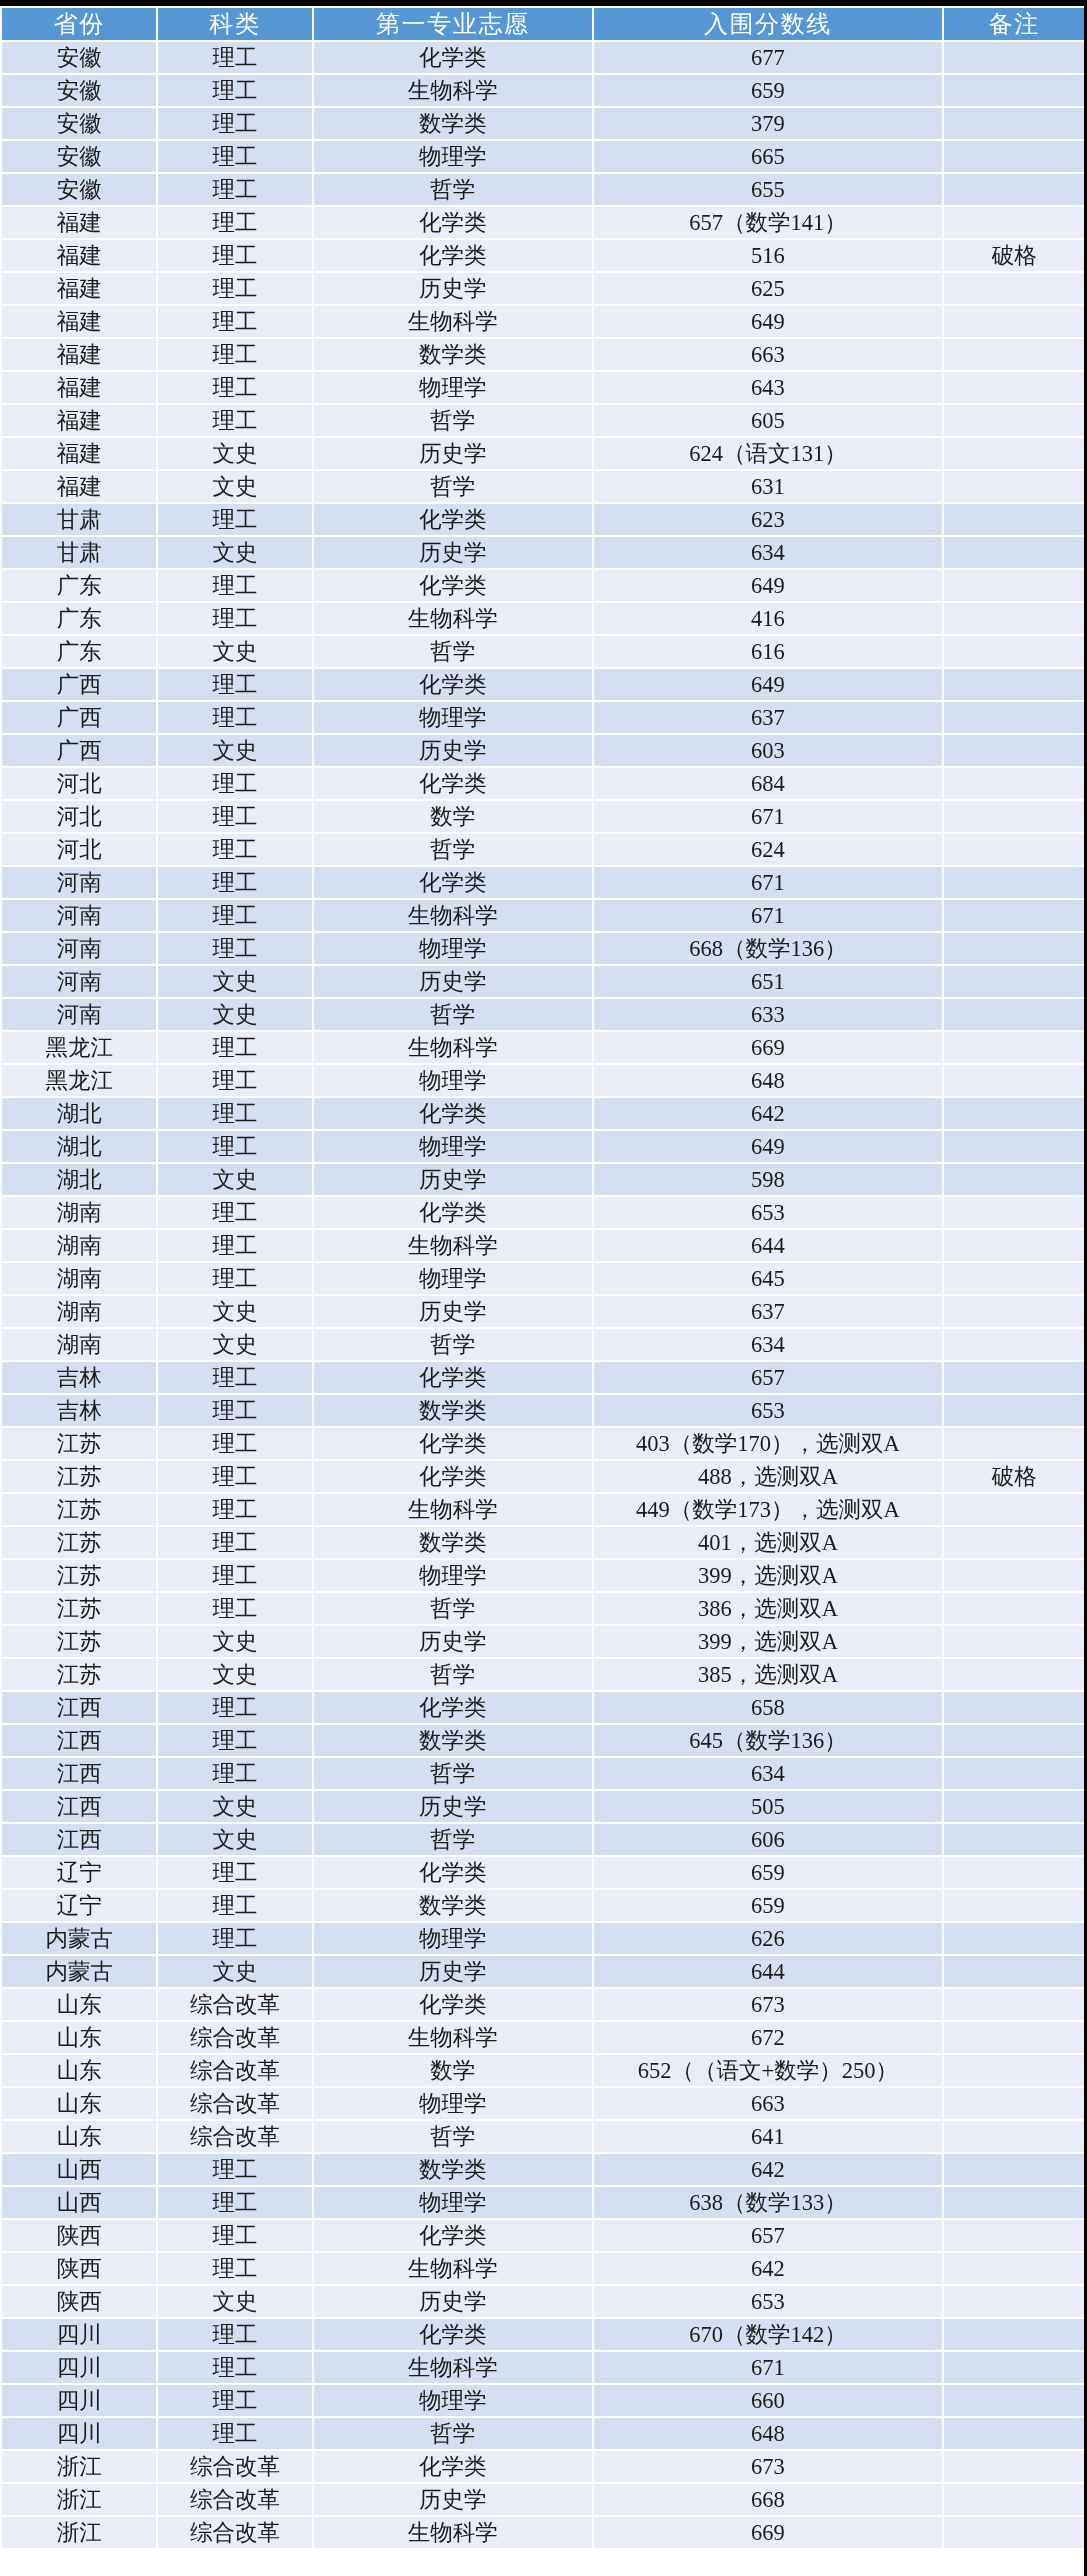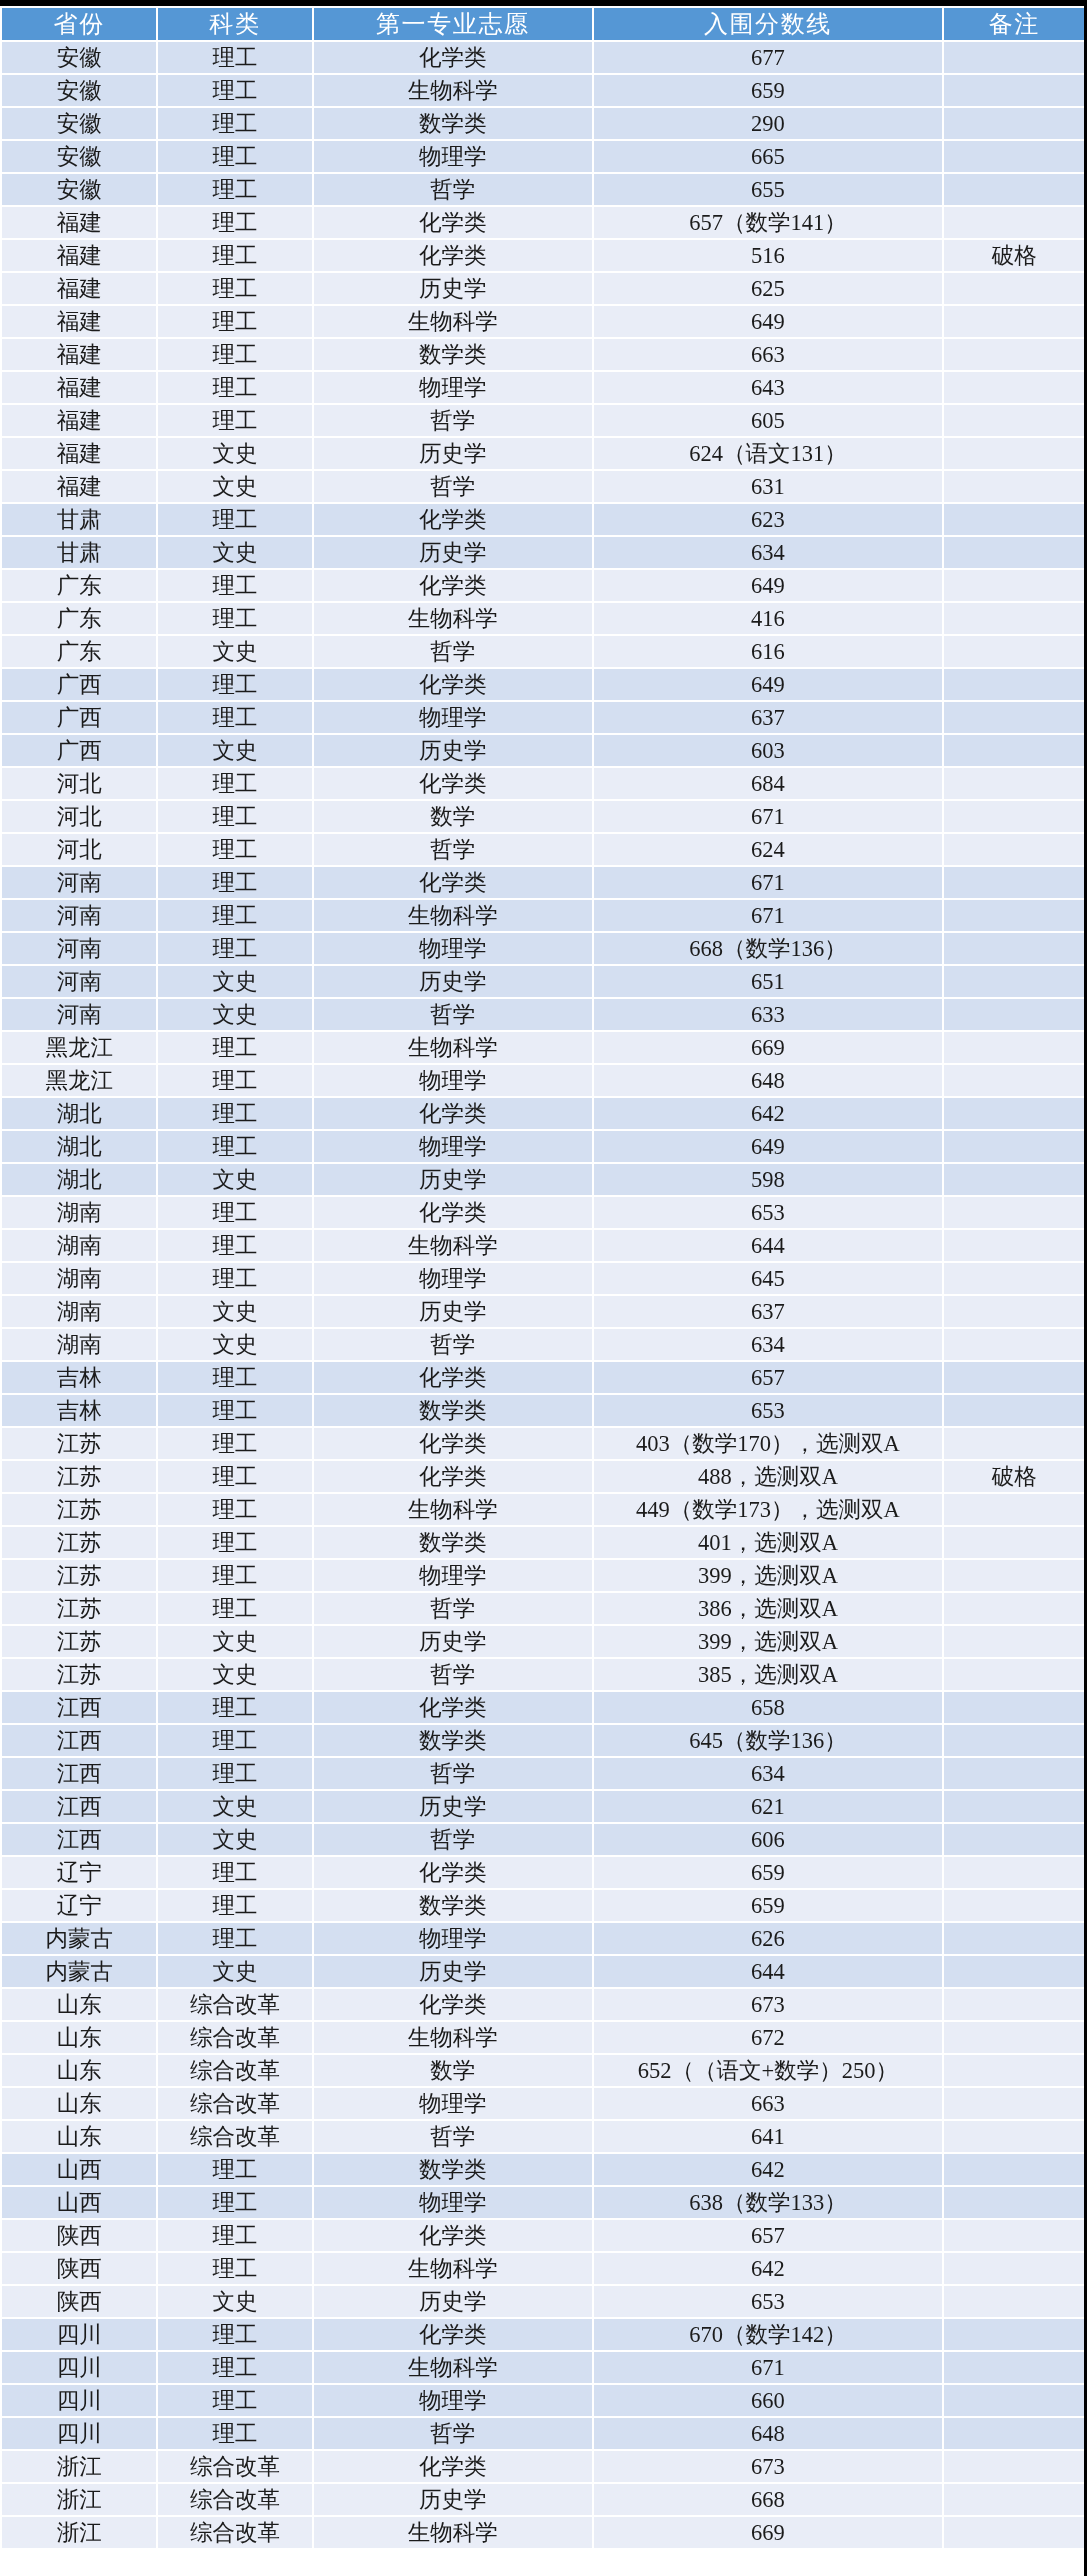--- a/index.html
+++ b/index.html
@@ -93,21 +93,21 @@
           <td>安徽</td>
           <td>理工</td>
           <td>生物科学</td>
           <td>659</td>
           <td></td>
         </tr>
         <tr class="band-dark">
           <td>安徽</td>
           <td>理工</td>
           <td>数学类</td>
-          <td>290</td>
+          <td>379</td>
           <td></td>
         </tr>
         <tr class="band-dark">
           <td>安徽</td>
           <td>理工</td>
           <td>物理学</td>
           <td>665</td>
           <td></td>
         </tr>
         <tr class="band-dark">
@@ -450,21 +450,21 @@
           <td>江西</td>
           <td>理工</td>
           <td>哲学</td>
           <td>634</td>
           <td></td>
         </tr>
         <tr class="band-dark">
           <td>江西</td>
           <td>文史</td>
           <td>历史学</td>
-          <td>621</td>
+          <td>505</td>
           <td></td>
         </tr>
         <tr class="band-dark">
           <td>江西</td>
           <td>文史</td>
           <td>哲学</td>
           <td>606</td>
           <td></td>
         </tr>
         <tr class="band-light">

